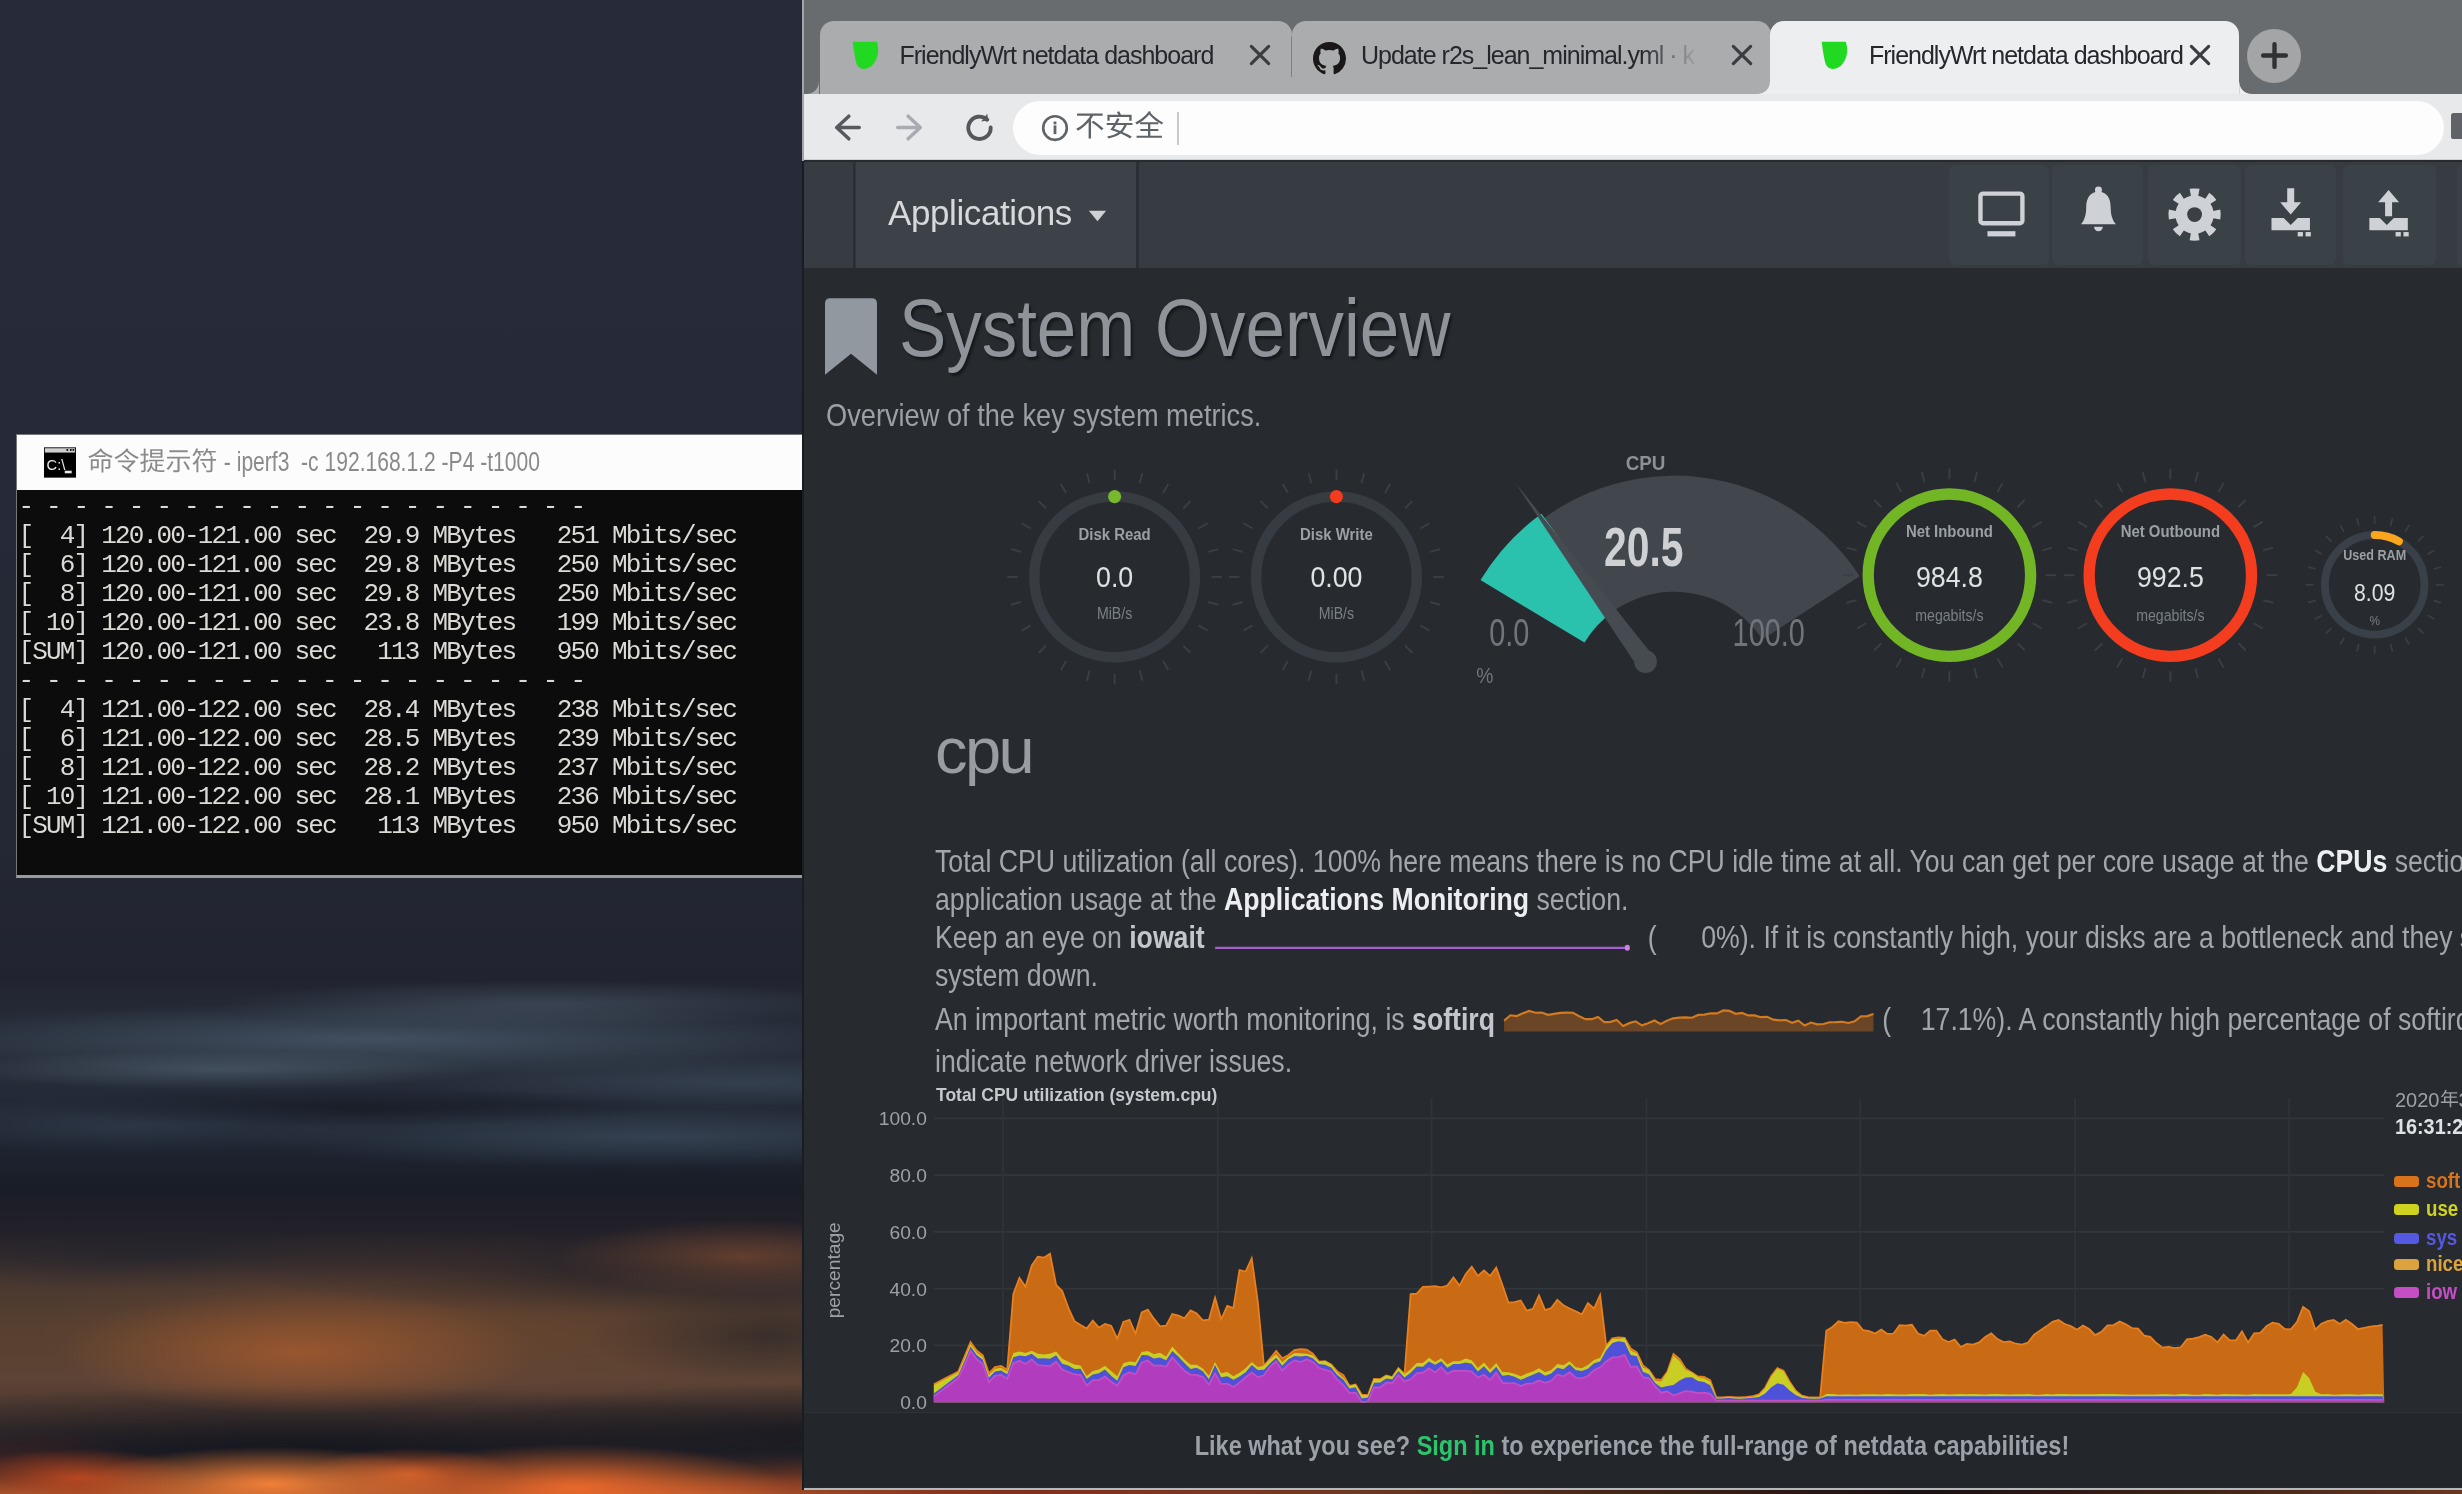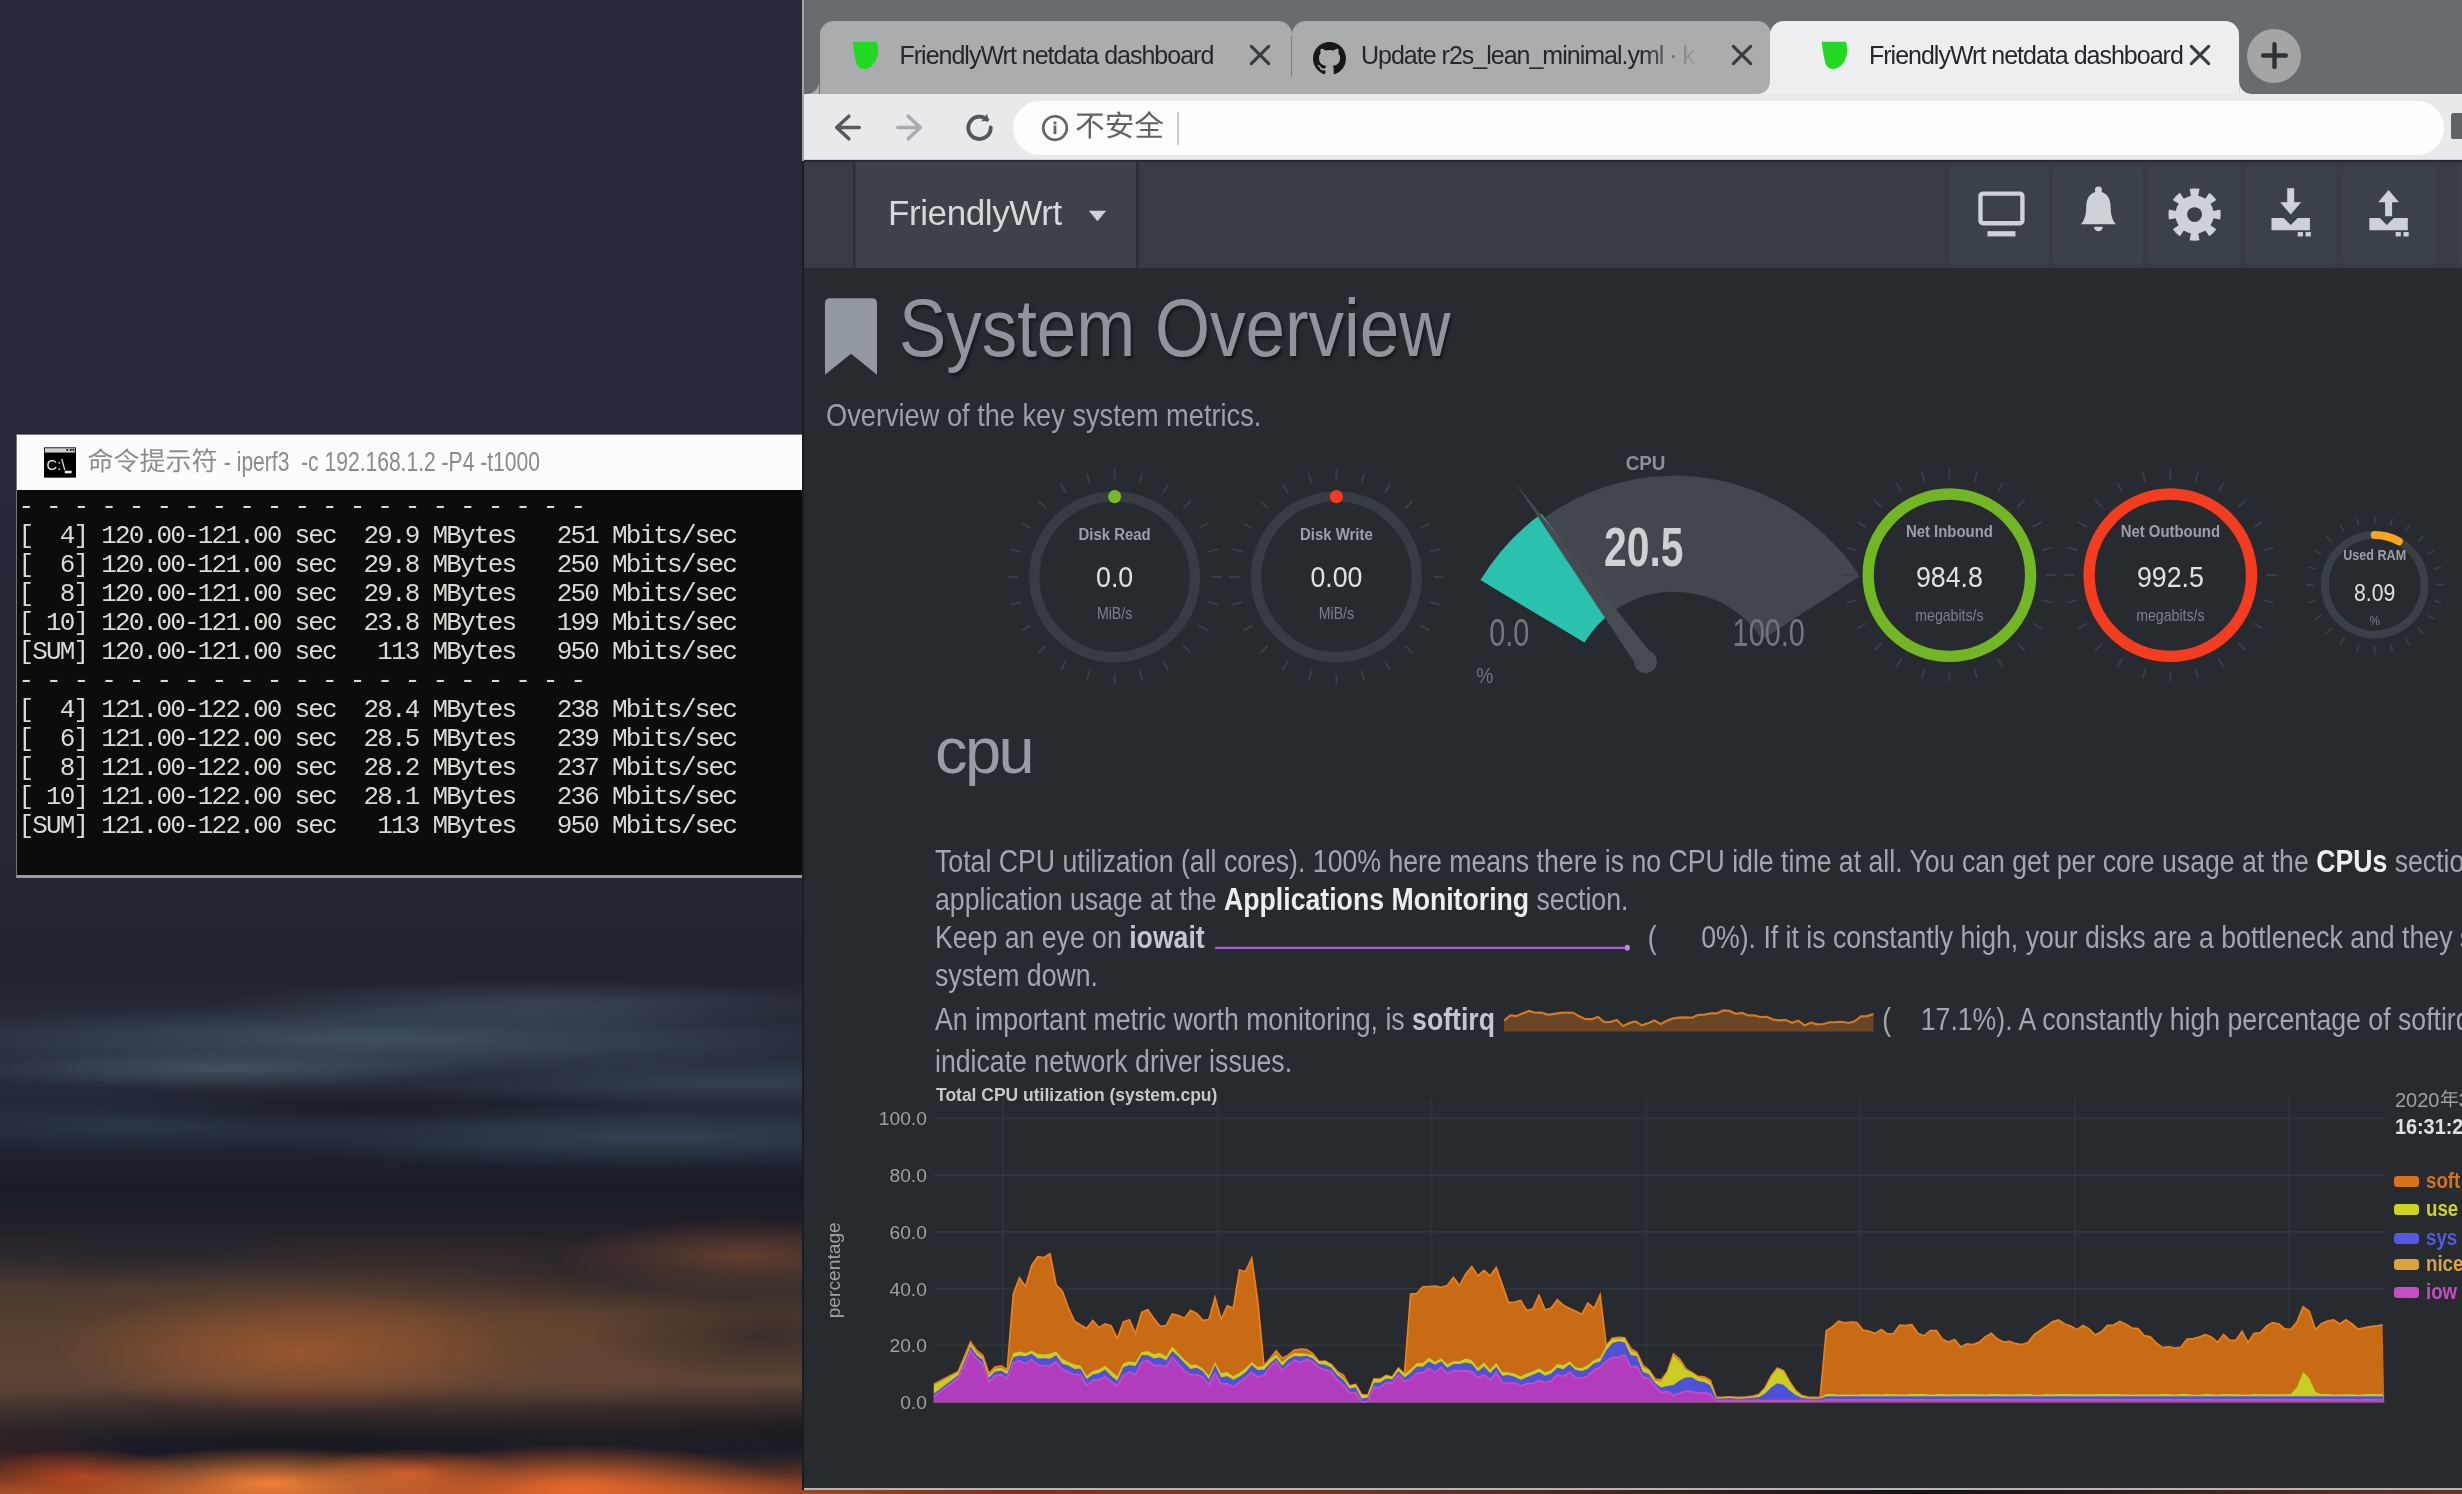--- a/index.html
+++ b/index.html
@@ -176,21 +176,21 @@
         </svg></div>
    <div class="abs" style="left:375px;top:17.5px;width:1.7px;height:33px;background:#c8cacc"></div>
    <div class="abs" style="left:1649px;top:19px;width:11.4px;height:26px;background:#5f6368;border-radius:2.6px 0 0 2.6px"></div>
  </div>
 
  <div id="page">
   <div id="navbar">
     <div class="navsep" style="left:51px"></div>
     <div class="abs" style="left:53px;top:0;width:281px;height:106px;background:rgba(255,255,255,.035)"></div>
     <div class="navsep" style="left:334px"></div>
-    <div class="abs" style="left:86px;top:31px;font-size:35px;letter-spacing:-0.4px;color:#d7d9db">FriendlyWrt</div>
+    <div class="abs" style="left:86px;top:31px;font-size:35px;letter-spacing:-0.4px;color:#d7d9db">Applications</div>
     <svg class="abs" style="left:286px;top:47px" width="19" height="14" viewBox="0 0 22 16">
           <path d="M1 2 L21 2 L11 14 Z" fill="#cfd2d4"></path>
         </svg>
     <div class="navbtn" style="left:1147px;width:100px"></div>
     <div class="navbtn" style="left:1250px;width:91px"></div>
     <div class="navbtn" style="left:1346px;width:93px"></div>
     <div class="navbtn" style="left:1443px;width:91px"></div>
     <div class="navbtn" style="left:1541px;width:93px"></div>
     <div class="navbtn" style="left:1655px;width:8.7px"></div>
     <svg class="abs" style="left:1147px;top:0" width="513" height="106" viewBox="0 0 587 121">
@@ -433,15 +433,18 @@
         <div class="abs" style="left:1624px;top:1006px;font-size:22px;font-weight:bold;color:#d9731b;white-space:nowrap;transform:scale(0.85,1);transform-origin:0 0">soft</div>
         <div class="abs" style="left:1592px;top:1042px;width:25px;height:10.5px;border-radius:3.5px;background:#cfd31f"></div>
         <div class="abs" style="left:1624px;top:1034px;font-size:22px;font-weight:bold;color:#cfd31f;white-space:nowrap;transform:scale(0.85,1);transform-origin:0 0">use</div>
         <div class="abs" style="left:1592px;top:1071px;width:25px;height:10.5px;border-radius:3.5px;background:#5558e0"></div>
         <div class="abs" style="left:1624px;top:1063px;font-size:22px;font-weight:bold;color:#5558e0;white-space:nowrap;transform:scale(0.85,1);transform-origin:0 0">sys</div>
         <div class="abs" style="left:1592px;top:1097px;width:25px;height:10.5px;border-radius:3.5px;background:#dba23d"></div>
         <div class="abs" style="left:1624px;top:1089px;font-size:22px;font-weight:bold;color:#dba23d;white-space:nowrap;transform:scale(0.85,1);transform-origin:0 0">nice</div>
         <div class="abs" style="left:1592px;top:1125px;width:25px;height:10.5px;border-radius:3.5px;background:#c44ec4"></div>
         <div class="abs" style="left:1624px;top:1117px;font-size:22px;font-weight:bold;color:#c44ec4;white-space:nowrap;transform:scale(0.85,1);transform-origin:0 0">iow</div>
   </div>
+  <div id="signbar">
+    <div style="margin-top:17.5px;font-size:27px;font-weight:bold;color:#9ba1a7;transform:scale(0.87,1)">Like what you see? <span style="color:#2dc46d">Sign in</span> to experience the full-range of netdata capabilities!</div>
+  </div>
  </div>
 </div>
 
 
 </body></html>

